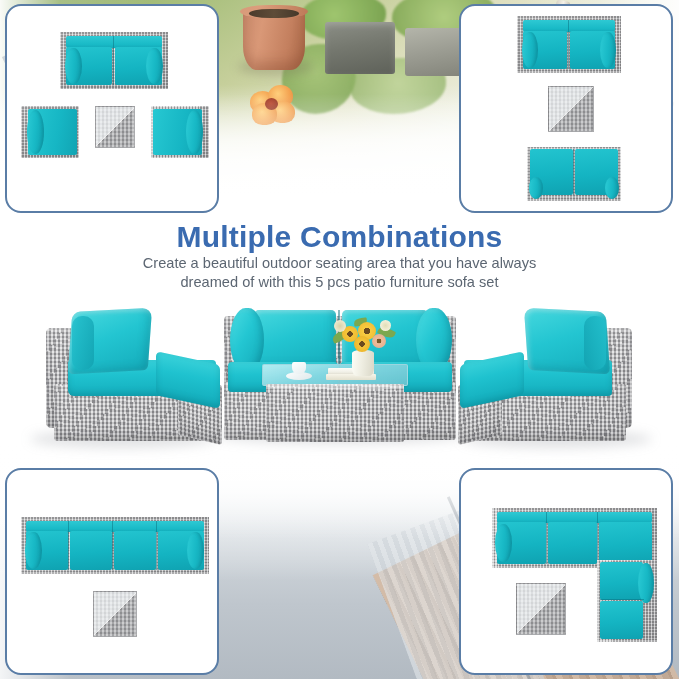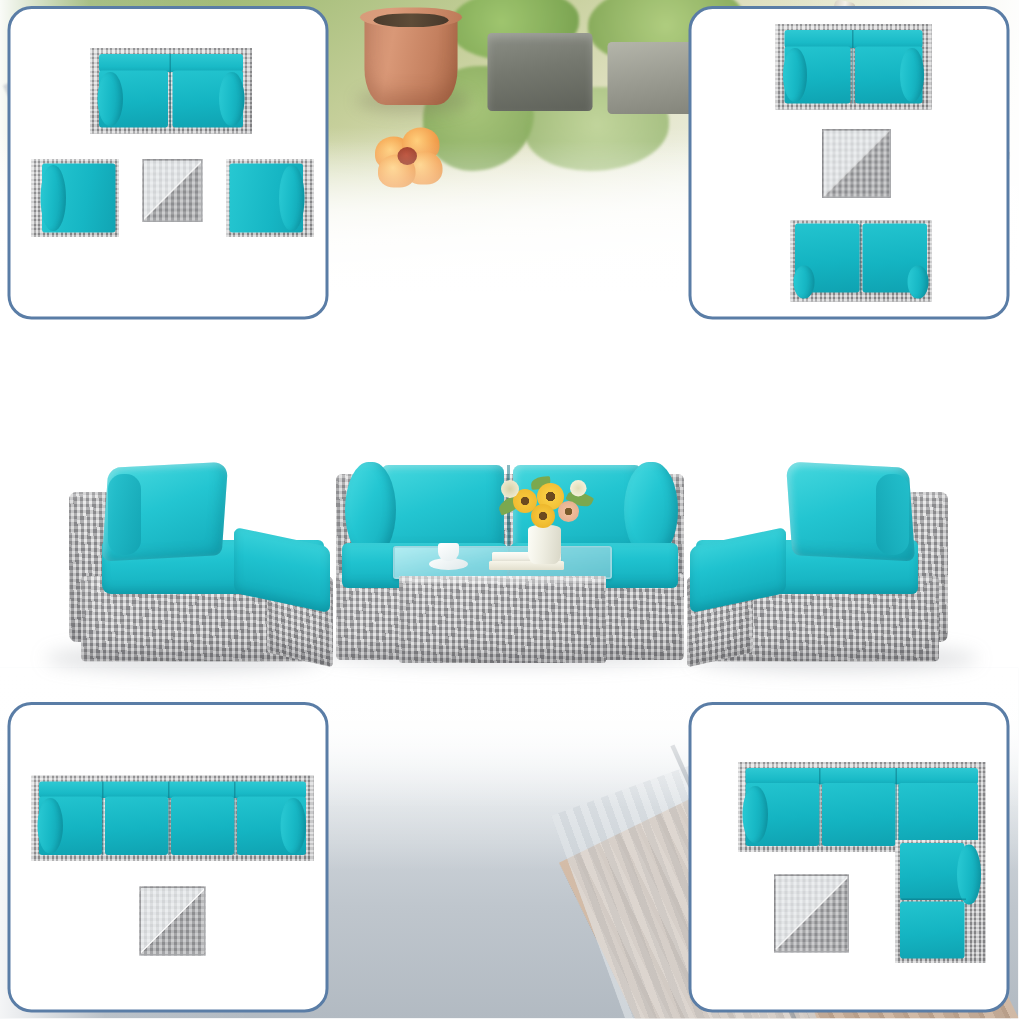--- a/index.html
+++ b/index.html
@@ -272,20 +272,25 @@
       <div class="flower" style="left:12px;top:8px;width:16px;height:16px;background:radial-gradient(circle at 50% 50%,#6b4a1f 24%,#f5c53a 26%,#edb52a 100%);"></div>
       <div class="flower" style="left:28px;top:4px;width:18px;height:18px;background:radial-gradient(circle at 50% 50%,#6b4a1f 24%,#f8cc42 26%,#efb72c 100%);"></div>
       <div class="flower" style="left:24px;top:18px;width:16px;height:16px;background:radial-gradient(circle at 50% 50%,#6b4a1f 24%,#f5c53a 26%,#e8ae24 100%);"></div>
       <div class="flower" style="left:42px;top:16px;width:14px;height:14px;background:radial-gradient(circle at 50% 50%,#7a5a2a 24%,#f0bd9a 26%,#e0a98a 100%);"></div>
       <div class="flower" style="left:4px;top:2px;width:12px;height:12px;background:radial-gradient(circle at 50% 50%,#d8d2a8,#f6f3e0);"></div>
       <div class="flower" style="left:50px;top:2px;width:11px;height:11px;background:radial-gradient(circle at 50% 50%,#e2ddb6,#fbf8ea);"></div>
     </div>
   </div>
   <div class="fade-edge"></div>
 
+  <div class="title">Multiple Combinations</div>
+  <div class="subtitle">
+    <span>Create a beautiful outdoor seating area that you have always</span>
+    <span>dreamed of with this 5 pcs patio furniture sofa set</span>
+  </div>
 
   <div class="panel p-tl">
 
     <div style="position:absolute;left:53px;top:26px;width:108px;height:57px;">
       <div class="td frame" style="left:0;top:0;width:108px;height:57px;"></div>
       <div class="td backstrip" style="left:6px;top:4px;width:96px;height:12px;border-radius:2px;"></div>
       <div class="td cush" style="left:6px;top:15px;width:46px;height:38px;border-radius:2px;"></div>
       <div class="td cush" style="left:55px;top:15px;width:47px;height:38px;border-radius:2px;"></div>
       <div class="bolster" style="left:5px;top:16px;width:17px;height:36px;"></div>
       <div class="bolster" style="left:86px;top:16px;width:17px;height:36px;"></div>

